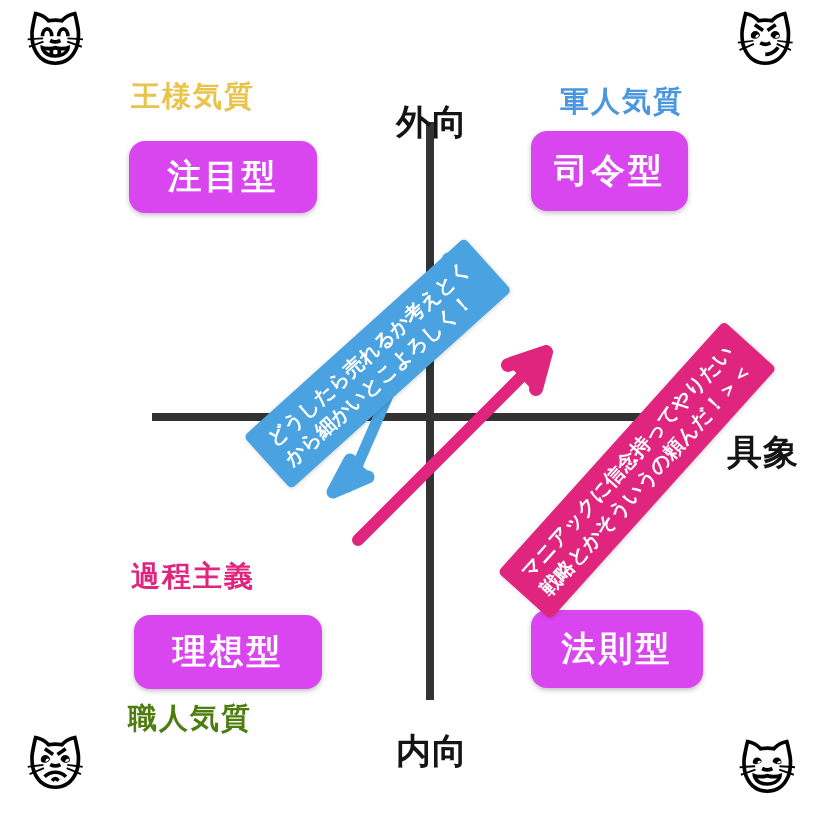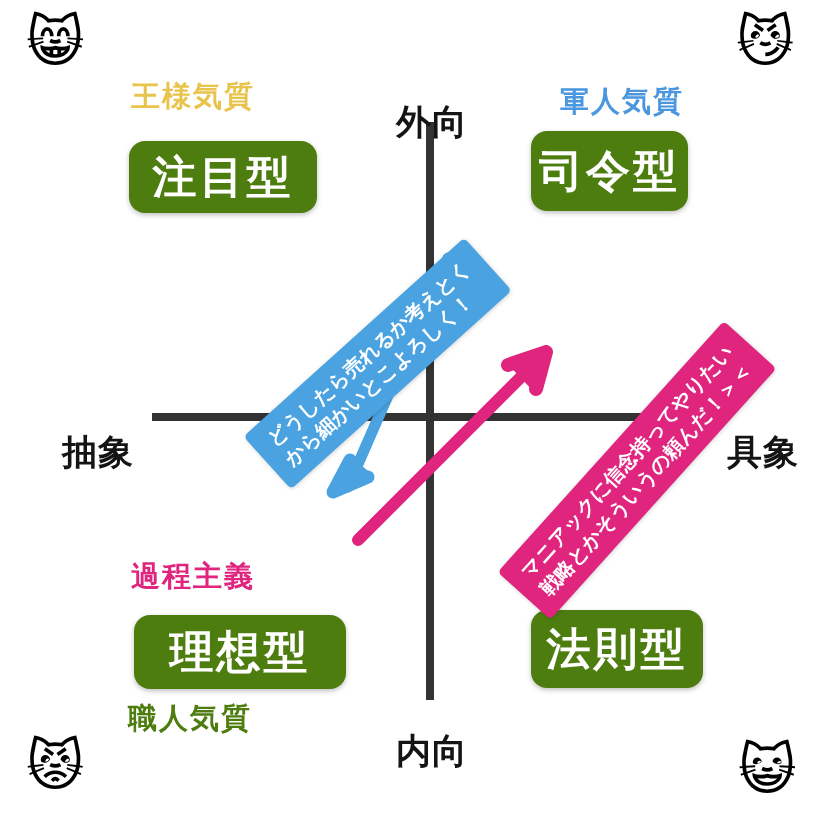--- a/index.html
+++ b/index.html
@@ -47,34 +47,34 @@
     margin-top: 31px;
   }
   .axis-top    { left: 396px; top: 68px; }
   .axis-bottom { left: 396px; top: 697px; }
   .axis-left   { left: 62px;  top: 398px; }
   .axis-right  { left: 727px; top: 398px; }
 
   
   .type-box {
     position: absolute;
-    background: #4d7c0f;
+    background: #d946ef;
     border-radius: 16px;
     color: #ffffff;
-    font-size: 44px;
+    font-size: 34px;
     font-weight: 700;
     letter-spacing: 3px;
     display: flex;
     align-items: center;
     justify-content: center;
     box-shadow: 0 2px 5px rgba(0,0,0,0.25);
   }
   .box-tl { left: 129px; top: 141px; width: 188px; height: 72px; }
   .box-tr { left: 531px; top: 131px; width: 157px; height: 80px; }
-  .box-bl { left: 134px; top: 615px; width: 212px; height: 74px; }
+  .box-bl { left: 134px; top: 615px; width: 188px; height: 74px; }
   .box-br { left: 531px; top: 610px; width: 172px; height: 78px; }
 
   
   .trait {
     position: absolute;
     font-size: 29px;
     font-weight: 700;
     letter-spacing: 2px;
     white-space: nowrap;
   }
@@ -138,21 +138,20 @@
 </head>
 <body>
 
 <div id="canvas">
 
   <div class="axis-v"></div>
   <div class="axis-h"></div>
 
   <div class="axis-label axis-top">外向</div>
   <div class="axis-label axis-bottom">内向</div>
-  <div class="axis-label axis-left">抽象</div>
   <div class="axis-label axis-right">具象</div>
 
   <div class="emoji emoji-tl">😸</div>
   <div class="emoji emoji-tr">😼</div>
   <div class="emoji emoji-bl">😾</div>
   <div class="emoji emoji-br">😺</div>
 
   <div class="trait trait-tl">王様気質</div>
   <div class="type-box box-tl">注目型</div>
 

